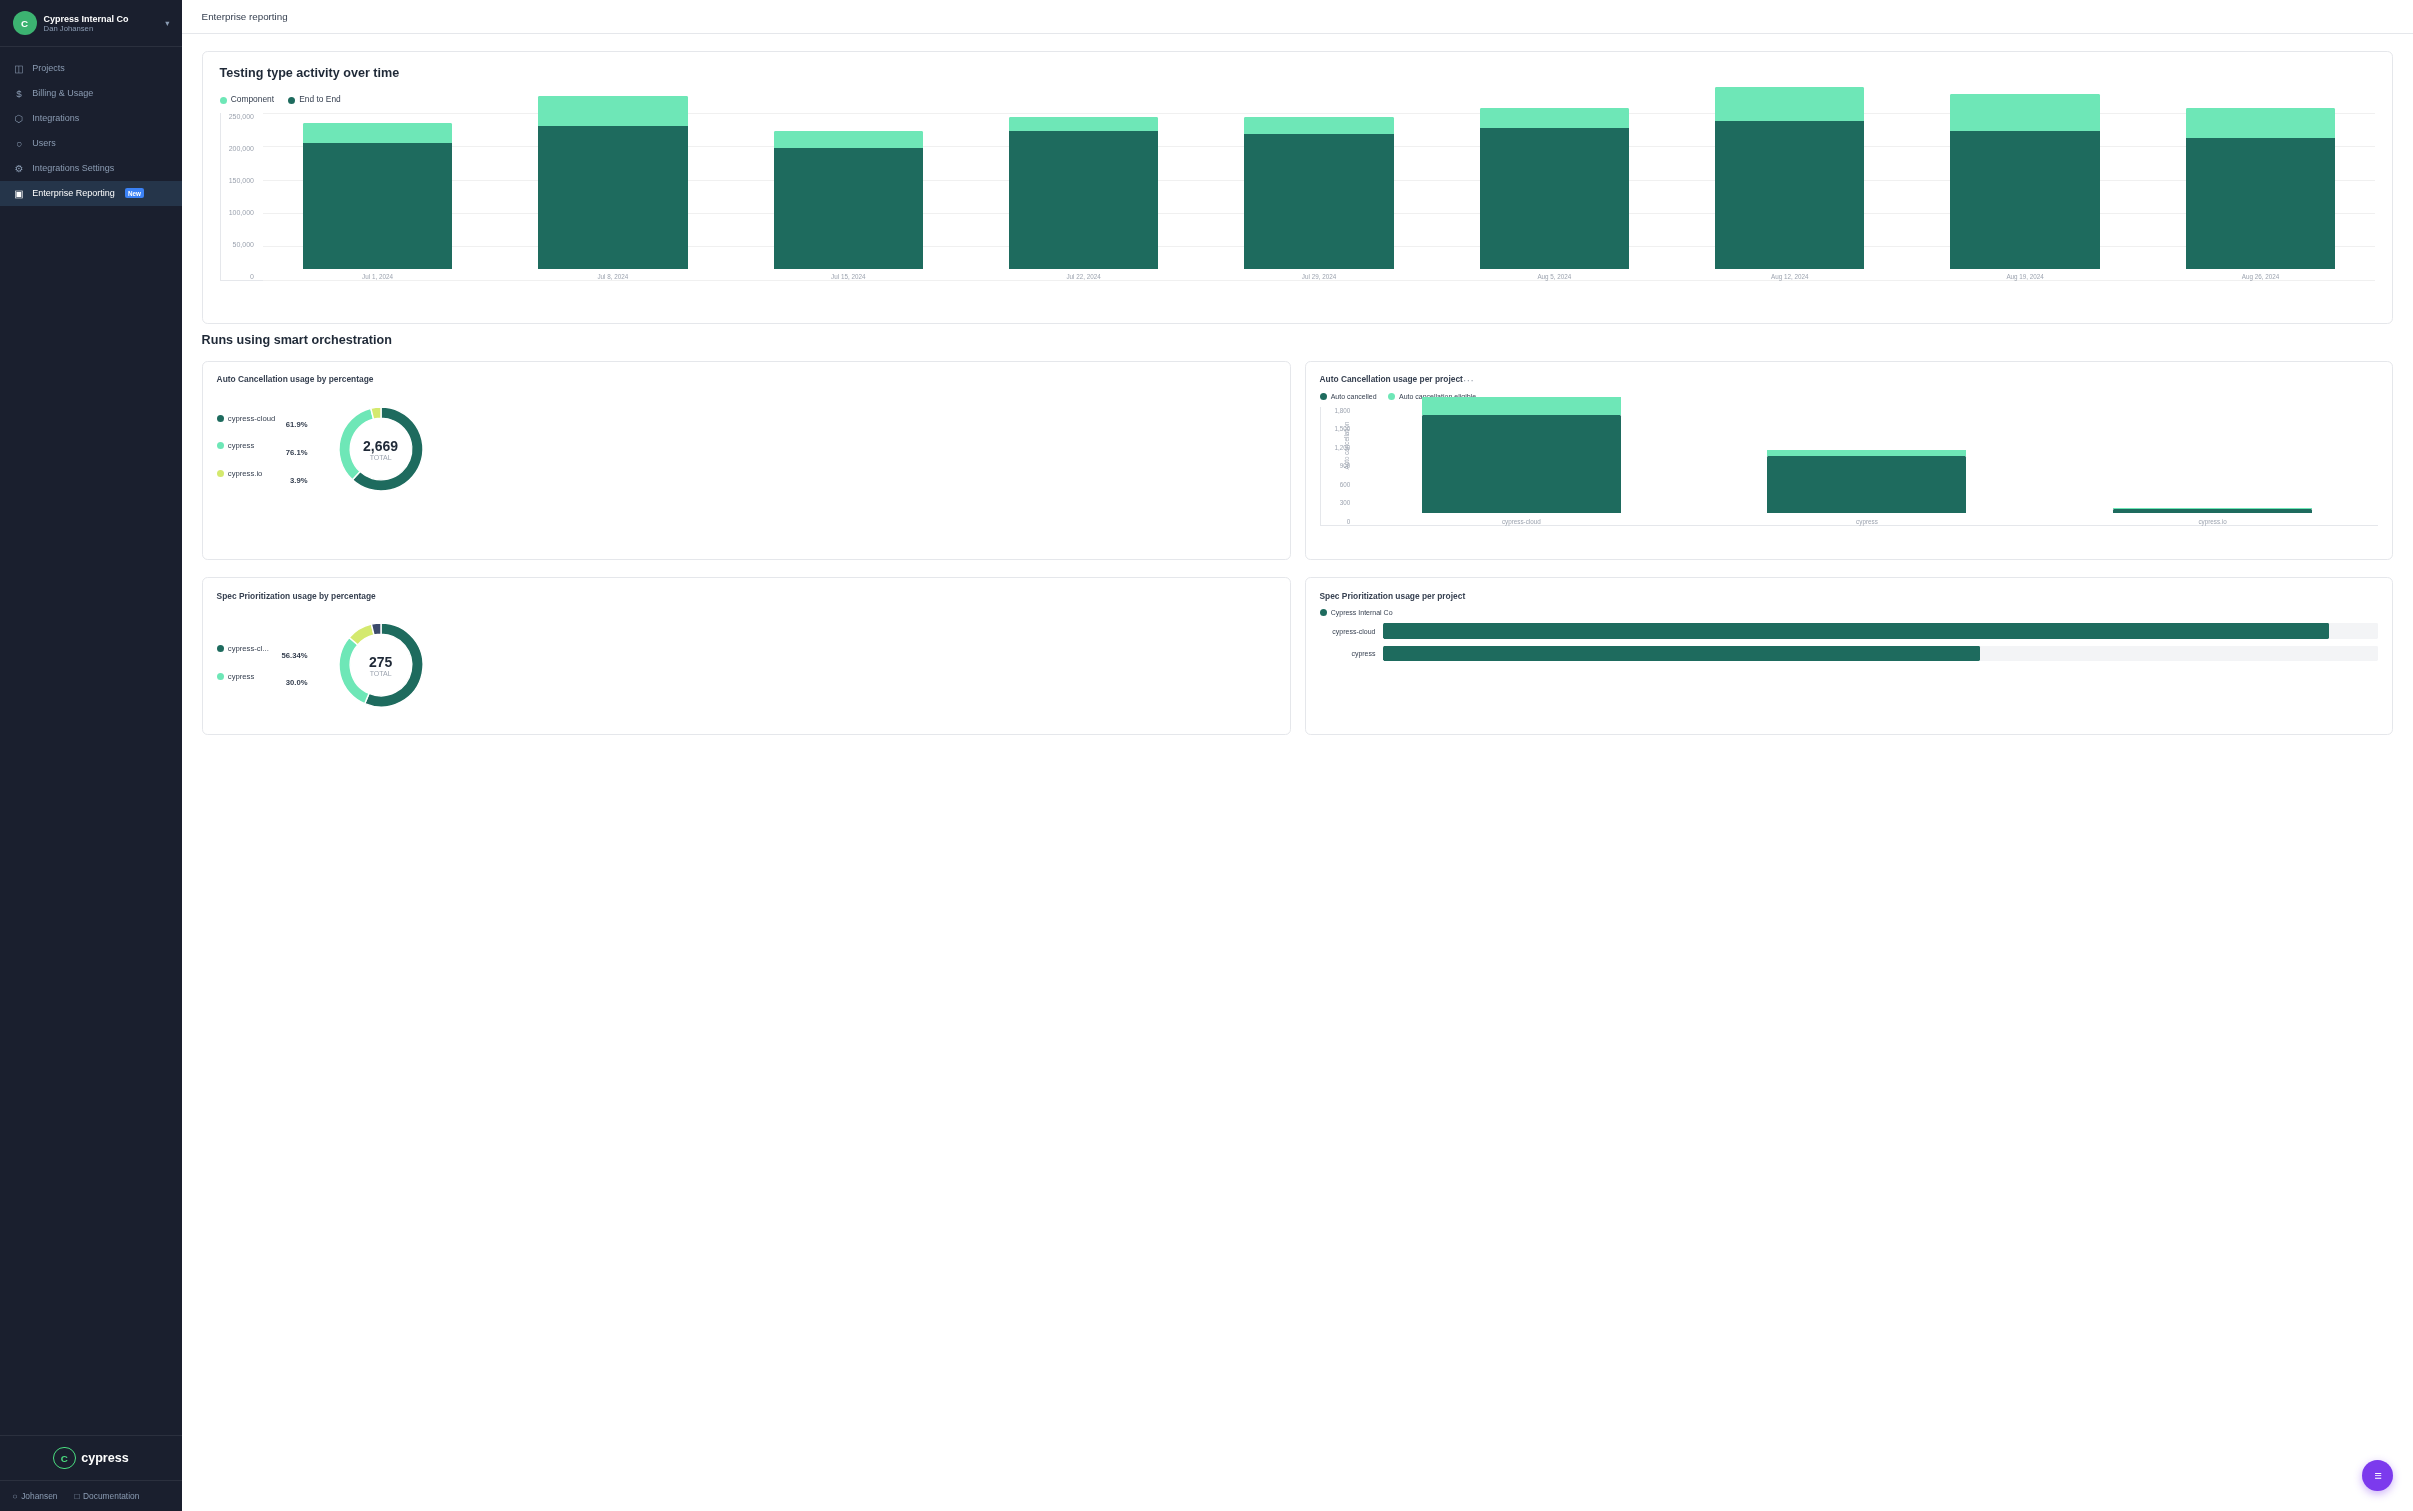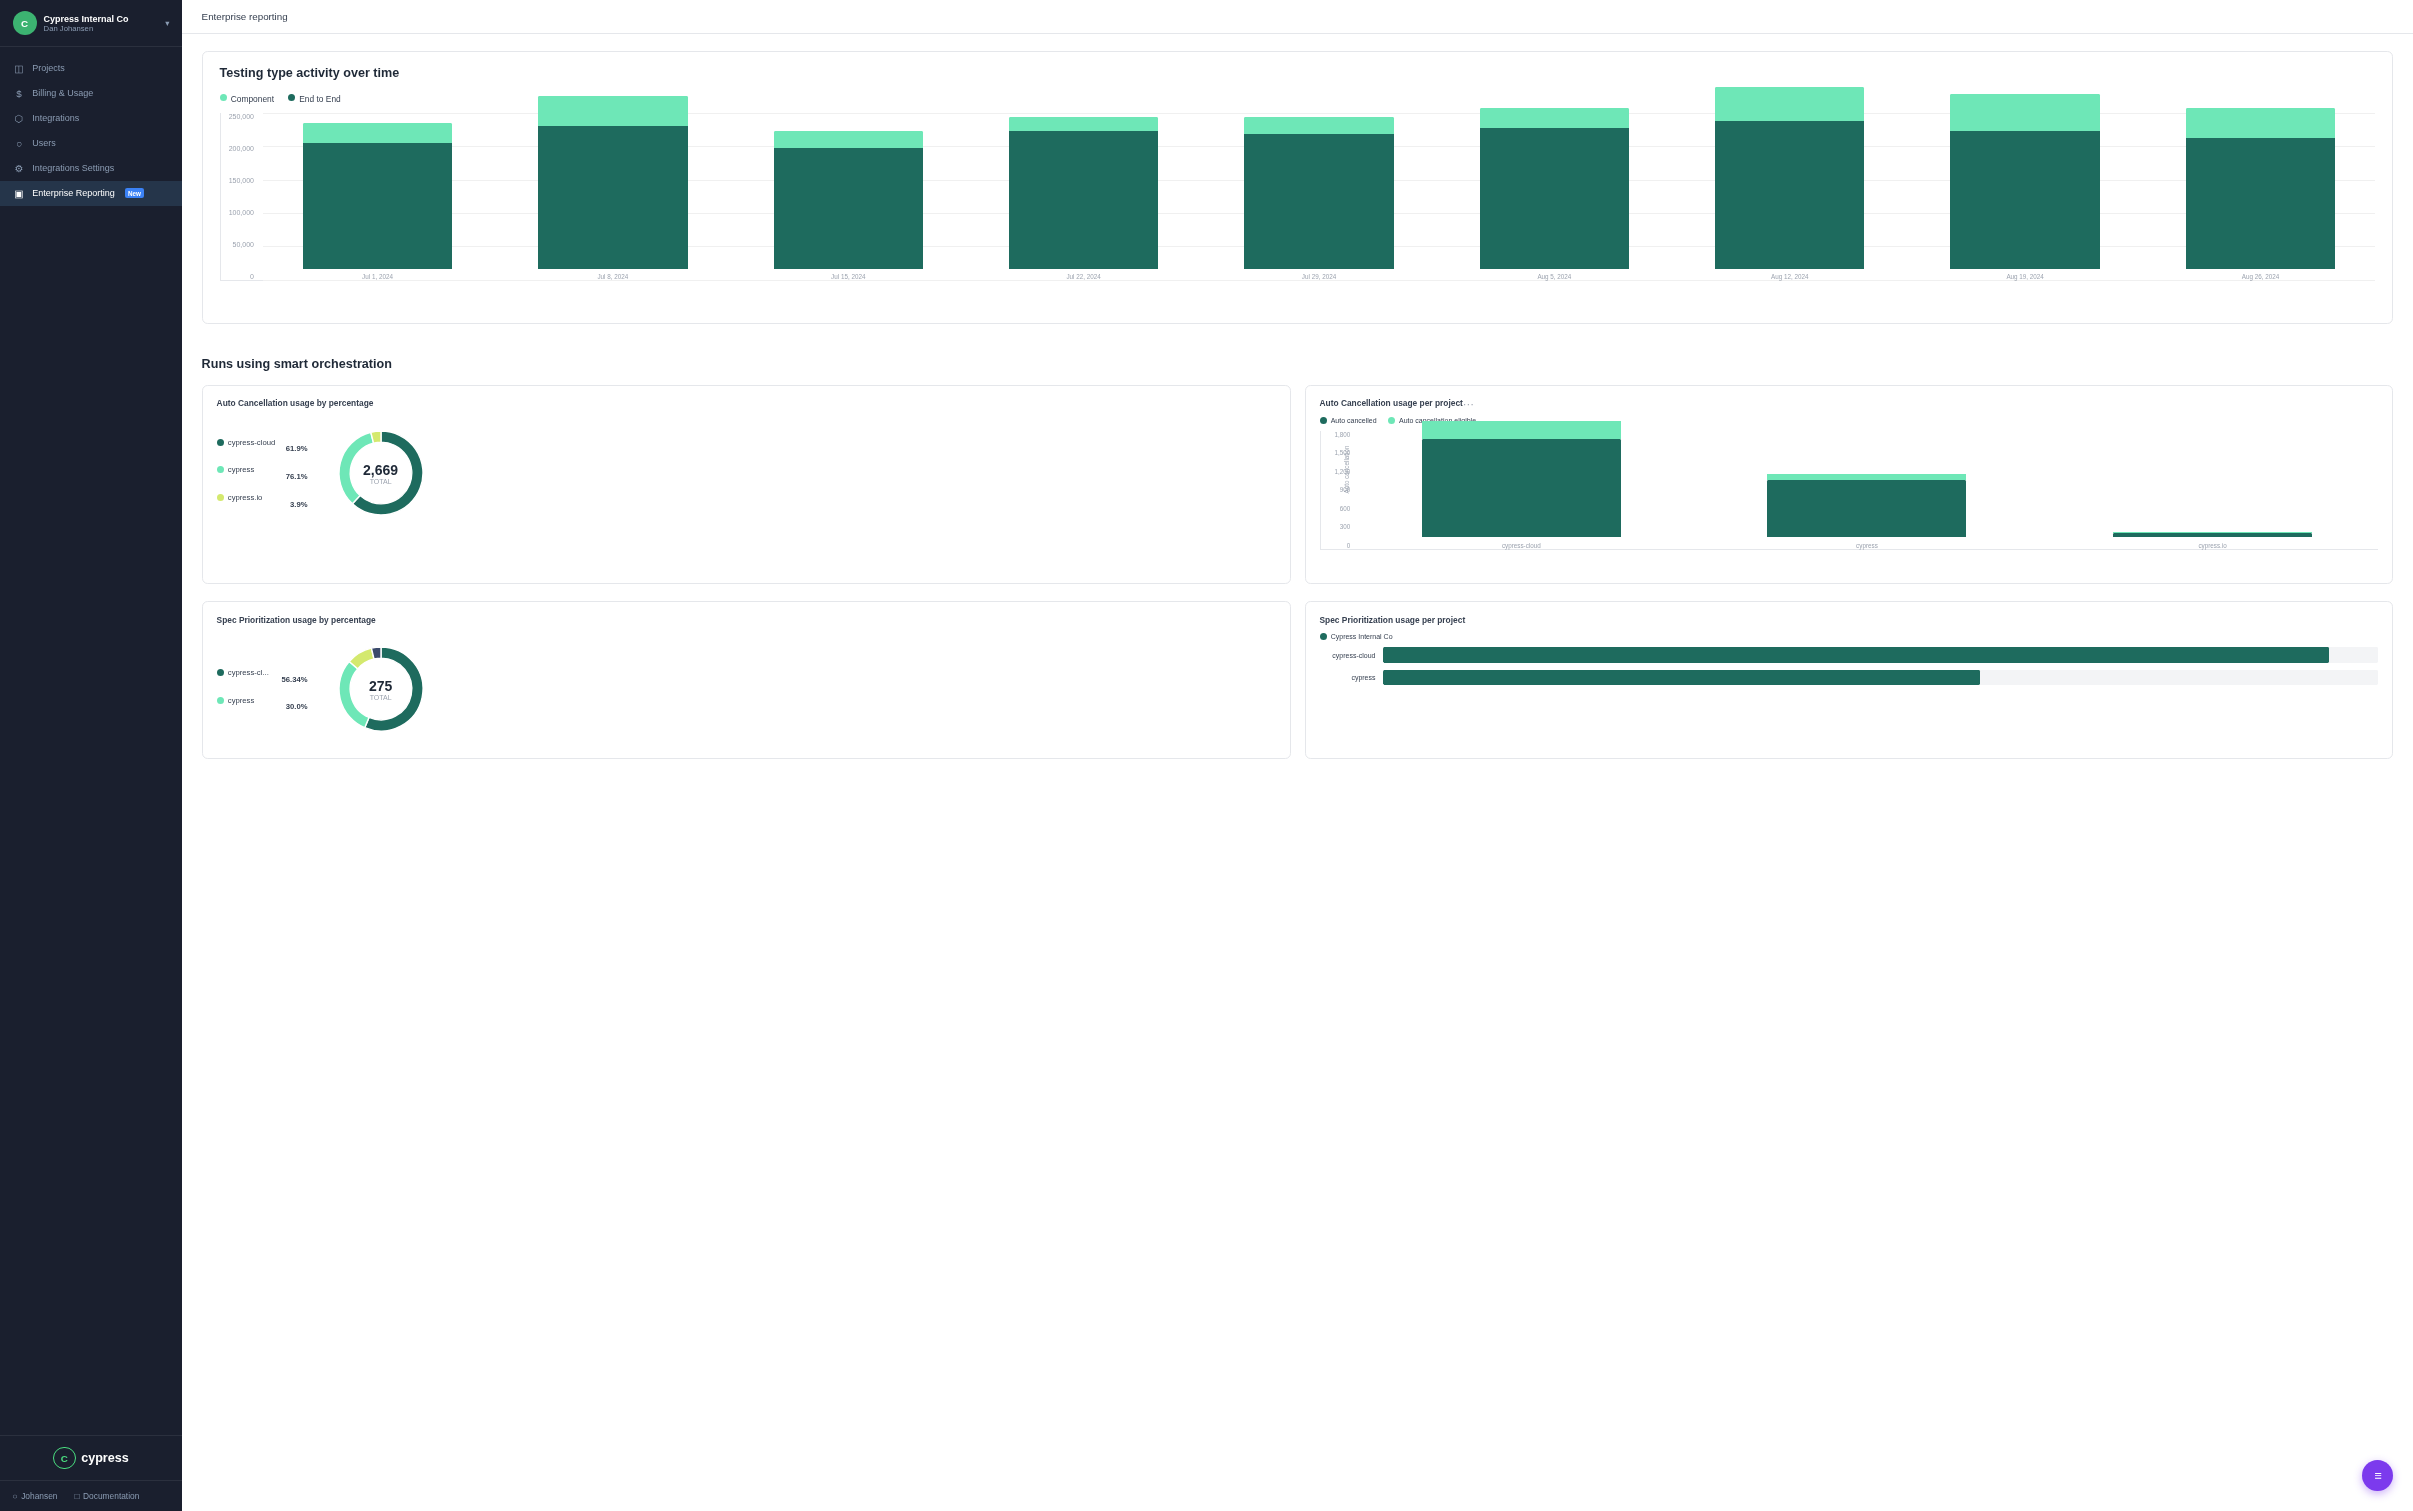--- a/index.html
+++ b/index.html
@@ -102,28 +102,28 @@
       color: #1f2937;
       margin-bottom: 14px;
     }
 
     
     .chart-card {
       background: #fff;
       border: 0.7px solid #e5e7eb;
       border-radius: 5.6px;
       padding: 14px 17px;
-      margin-bottom: 33px;
+      margin-bottom: 9px;
     }
     .chart-legend {
       display: flex; gap: 14px;
       margin-bottom: 8.4px;
       font-size: 8.4px; color: #374151;
     }
-    .legend-item { display: flex; align-items: flex-start; gap: 4.2px; }
+    .legend-item { display: flex; align-items: flex-end; gap: 4.2px; }
     .legend-dot { width: 7px; height: 7px; border-radius: 50%; }
     .legend-dot.component { background: #6ee7b7; }
     .legend-dot.e2e { background: #1e6b5e; }
 
     .bar-chart {
       position: relative;
       height: 196px;
       margin-top: 5.6px;
     }
     .bar-chart-inner {

